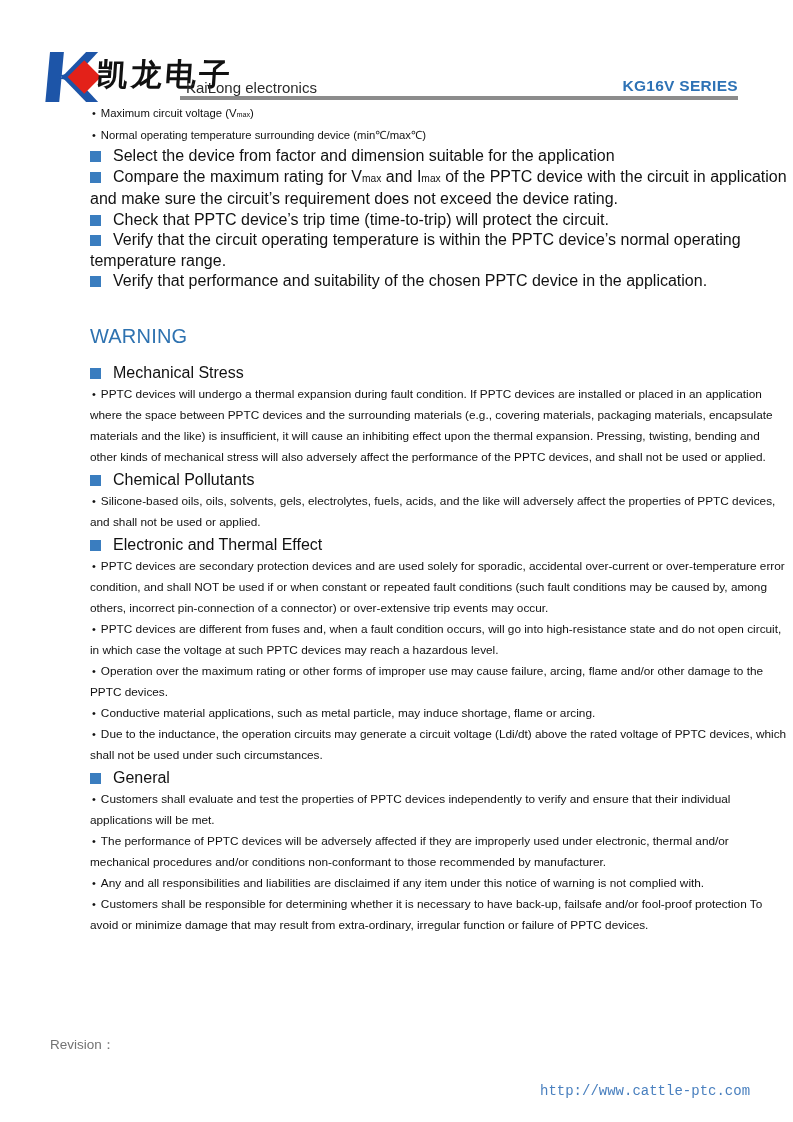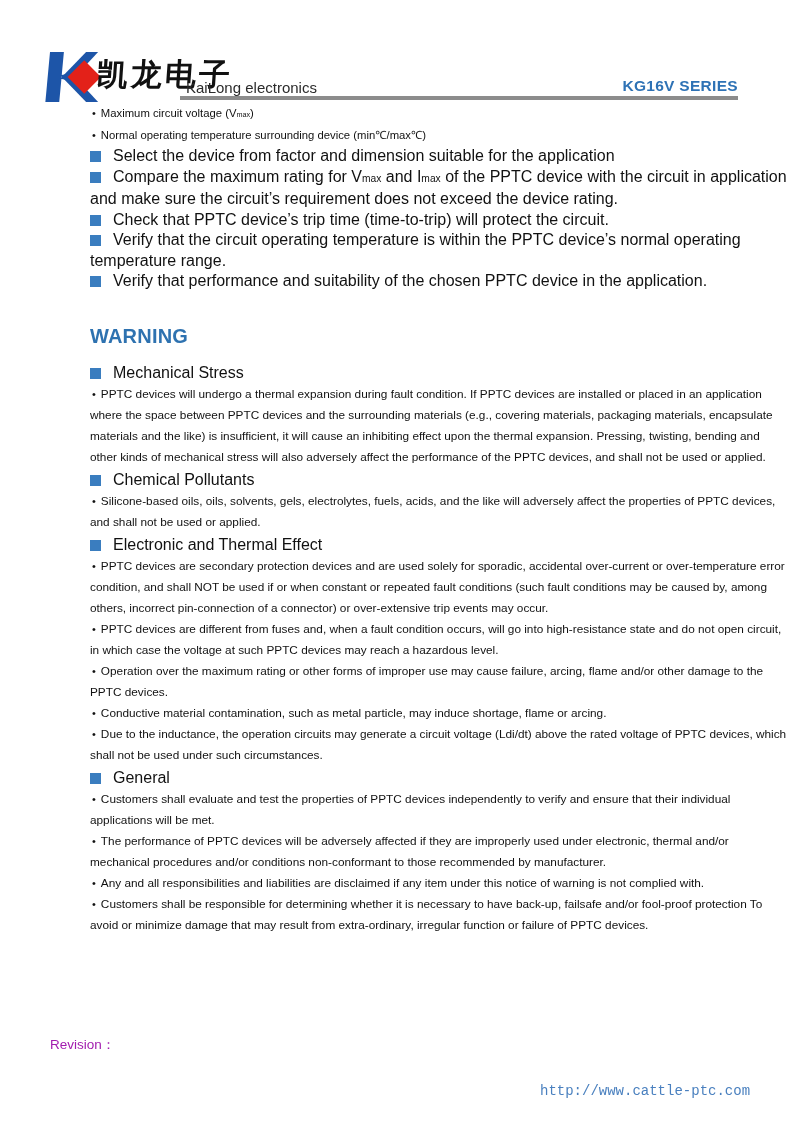--- a/index.html
+++ b/index.html
@@ -43,32 +43,32 @@
 
   .sq-item { font-size: 16px; line-height: 20.5px; color: #111; }
   .sq-bullet {
     display: inline-block; width: 11px; height: 11px;
     background: #3a7dbf; margin-right: 12px; transform: translateY(1px);
   }
   .sub { font-size: 0.64em; letter-spacing: 0; }
 
   .warning-title {
     margin-top: 33px;
-    font-size: 20px; font-weight: bold; color: #2e72b0; letter-spacing: 0.2px;
+    font-size: 20px; font-weight: normal; color: #2e72b0; letter-spacing: 0.2px;
   }
 
   .warning-body { margin-top: 14px; }
   .section-heading { font-size: 16px; line-height: 22px; color: #111; margin-top: 1px; }
   .wbullet { font-size: 11.8px; line-height: 21px; color: #111; }
   .wbullet .dot-glyph { font-size: 11px; }
 
   
   .footer-rev {
     position: absolute; left: 50px; top: 1036px;
-    font-size: 13.5px; color: #a21caf;
+    font-size: 13.5px; color: #737373;
   }
   .footer-url {
     position: absolute; left: 540px; top: 1083px;
     font-size: 14px; color: #4a80bf; text-decoration: none; cursor: pointer; font-family: Liberation Mono, monospace;
   }
 </style>
 </head>
 <body>
 
 <div class="page">
@@ -104,21 +104,21 @@
       <p class="section-heading sq-item"><span class="sq-bullet"></span><span>Mechanical Stress</span></p>
       <p class="wbullet"><span class="dot-glyph">•</span><span>PPTC devices will undergo a thermal expansion during fault condition. If PPTC devices are installed or placed in an application where the space between PPTC devices and the surrounding materials (e.g., covering materials, packaging materials, encapsulate materials and the like) is insufficient, it will cause an inhibiting effect upon the thermal expansion. Pressing, twisting, bending and other kinds of mechanical stress will also adversely affect the performance of the PPTC devices, and shall not be used or applied.</span></p>
 
       <p class="section-heading sq-item"><span class="sq-bullet"></span><span>Chemical Pollutants</span></p>
       <p class="wbullet"><span class="dot-glyph">•</span><span>Silicone-based oils, oils, solvents, gels, electrolytes, fuels, acids, and the like will adversely affect the properties of PPTC devices, and shall not be used or applied.</span></p>
 
       <p class="section-heading sq-item"><span class="sq-bullet"></span><span>Electronic and Thermal Effect</span></p>
       <p class="wbullet"><span class="dot-glyph">•</span><span>PPTC devices are secondary protection devices and are used solely for sporadic, accidental over-current or over-temperature error condition, and shall NOT be used if or when constant or repeated fault conditions (such fault conditions may be caused by, among others, incorrect pin-connection of a connector) or over-extensive trip events may occur.</span></p>
       <p class="wbullet"><span class="dot-glyph">•</span><span>PPTC devices are different from fuses and, when a fault condition occurs, will go into high-resistance state and do not open circuit, in which case the voltage at such PPTC devices may reach a hazardous level.</span></p>
       <p class="wbullet"><span class="dot-glyph">•</span><span>Operation over the maximum rating or other forms of improper use may cause failure, arcing, flame and/or other damage to the PPTC devices.</span></p>
-      <p class="wbullet"><span class="dot-glyph">•</span><span>Conductive material contamination, such as metal particle, may induce shortage, flame or arcing.</span></p>
+      <p class="wbullet"><span class="dot-glyph">•</span><span>Conductive material applications, such as metal particle, may induce shortage, flame or arcing.</span></p>
       <p class="wbullet"><span class="dot-glyph">•</span><span>Due to the inductance, the operation circuits may generate a circuit voltage (Ldi/dt) above the rated voltage of PPTC devices, which shall not be used under such circumstances.</span></p>
 
       <p class="section-heading sq-item"><span class="sq-bullet"></span><span>General</span></p>
       <p class="wbullet"><span class="dot-glyph">•</span><span>Customers shall evaluate and test the properties of PPTC devices independently to verify and ensure that their individual applications will be met.</span></p>
       <p class="wbullet"><span class="dot-glyph">•</span><span>The performance of PPTC devices will be adversely affected if they are improperly used under electronic, thermal and/or mechanical procedures and/or conditions non-conformant to those recommended by manufacturer.</span></p>
       <p class="wbullet"><span class="dot-glyph">•</span><span>Any and all responsibilities and liabilities are disclaimed if any item under this notice of warning is not complied with.</span></p>
       <p class="wbullet"><span class="dot-glyph">•</span><span>Customers shall be responsible for determining whether it is necessary to have back-up, failsafe and/or fool-proof protection To avoid or minimize damage that may result from extra-ordinary, irregular function or failure of PPTC devices.</span></p>
 
     </div>
   </div>

